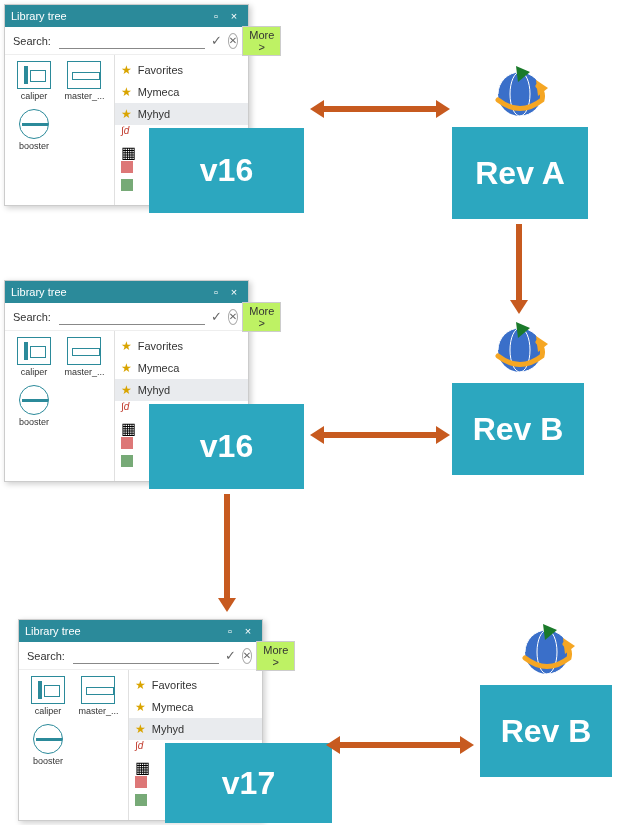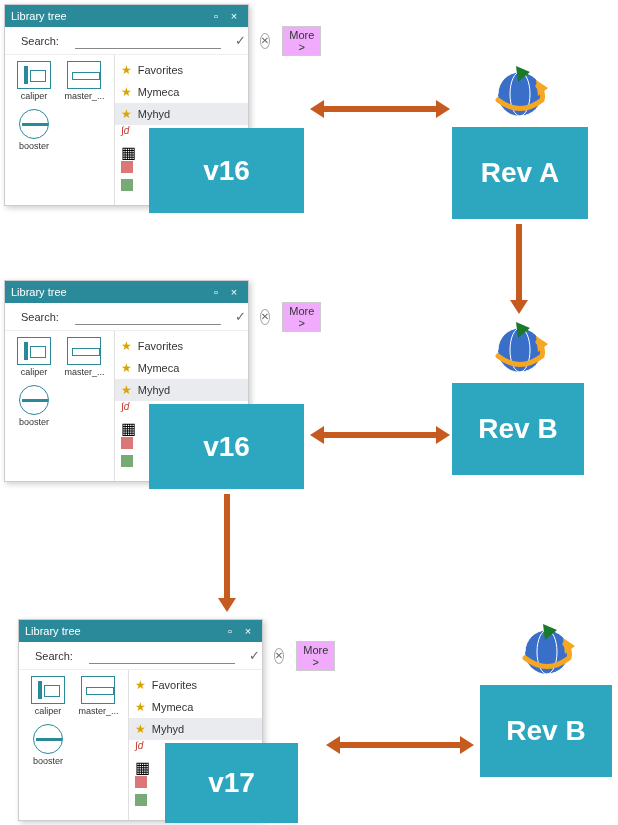--- a/index.html
+++ b/index.html
@@ -37,21 +37,21 @@
     justify-content: center;
     font-size: 11px;
     cursor: pointer;
   }
   .searchrow {
     height: 28px;
     display: flex;
     align-items: center;
     padding: 12px 4px;
     border-bottom: 1px solid #eee;
-    gap: 12px;
+    gap: 4px;
   }
   .treeicon {
     width: 20px;
     height: 20px;
     display: flex;
     align-items: center;
     justify-content: center;
     color: #2b8a9a;
     font-size: 14px;
   }
@@ -72,21 +72,21 @@
   .check { color: #666; font-size: 13px; padding: 0 2px; }
   .clearbtn {
     width: 16px; height: 16px;
     border: 1px solid #aaa;
     border-radius: 50%;
     display: flex; align-items:center; justify-content:center;
     font-size: 10px; color: #666;
   }
   .morebtn {
     border: 1px solid #ccc;
-    background: #f0abfc;
+    background: #bef264;
     font-size: 11px;
     padding: 2px 6px;
     color: #333;
   }
   .panelbody {
     display: flex;
     height: 150px;
     overflow: hidden;
   }
   .leftcol {
@@ -157,21 +157,21 @@
   .stub { width: 12px; height: 12px; }
   .stub.red { color: #c0392b; font-size: 10px; font-style: italic; }
   .stub.pink { background: #d77; }
   .stub.green { background: #7a7; }
 
   .vlabel {
     position: absolute;
     background: #2ca7bf;
     color: #fff;
     font-weight: bold;
-    font-size: 28px;
+    font-size: 32px;
     display: flex;
     align-items: center;
     justify-content: center;
   }
 
   .globe {
     position: absolute;
     width: 64px;
     height: 58px;
   }
@@ -346,21 +346,21 @@
         </div>
       <div class="stubcol">
         <div class="stub red">∫d</div>
         <div class="stub">▦</div>
         <div class="stub pink"></div>
         <div class="stub green"></div>
       </div>
     </div>
   </div>
 </div>
-<div class="vlabel" style="left:165px; top:743px; width:133px; height:80px;">
+<div class="vlabel" style="left:165px; top:743px; width:167px; height:80px;">
     <span>v17</span>
   </div>
 
 <div class="globe" style="left:488px; top:62px;">
   <svg viewBox="0 0 64 58">
       <circle cx="32" cy="32" r="22" fill="#3a6fc9"></circle>
       <path d="M32 10 A22 22 0 0 1 32 54" fill="none" stroke="#fff" stroke-width="1"></path>
       <path d="M10 32 A22 22 0 0 1 54 32" fill="none" stroke="#fff" stroke-width="1"></path>
       <ellipse cx="32" cy="32" rx="10" ry="22" fill="none" stroke="#fff" stroke-width="1"></ellipse>
       <path d="M10 38 Q32 55 54 38 Q56 30 50 24" fill="none" stroke="#f5a623" stroke-width="5" stroke-linecap="round"></path>

